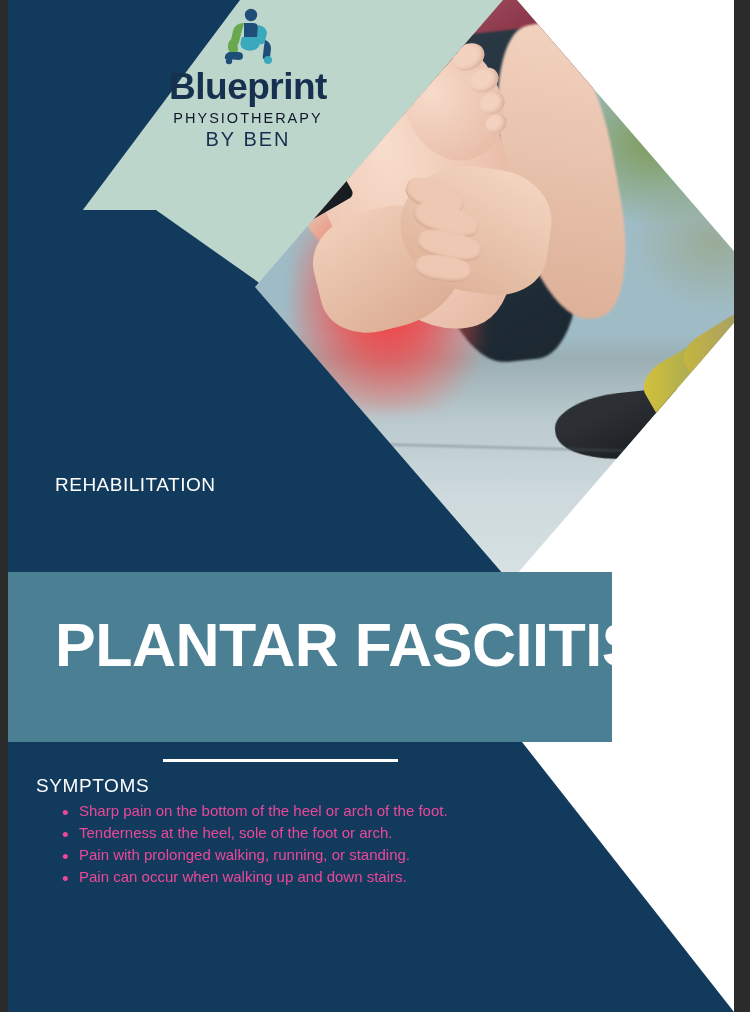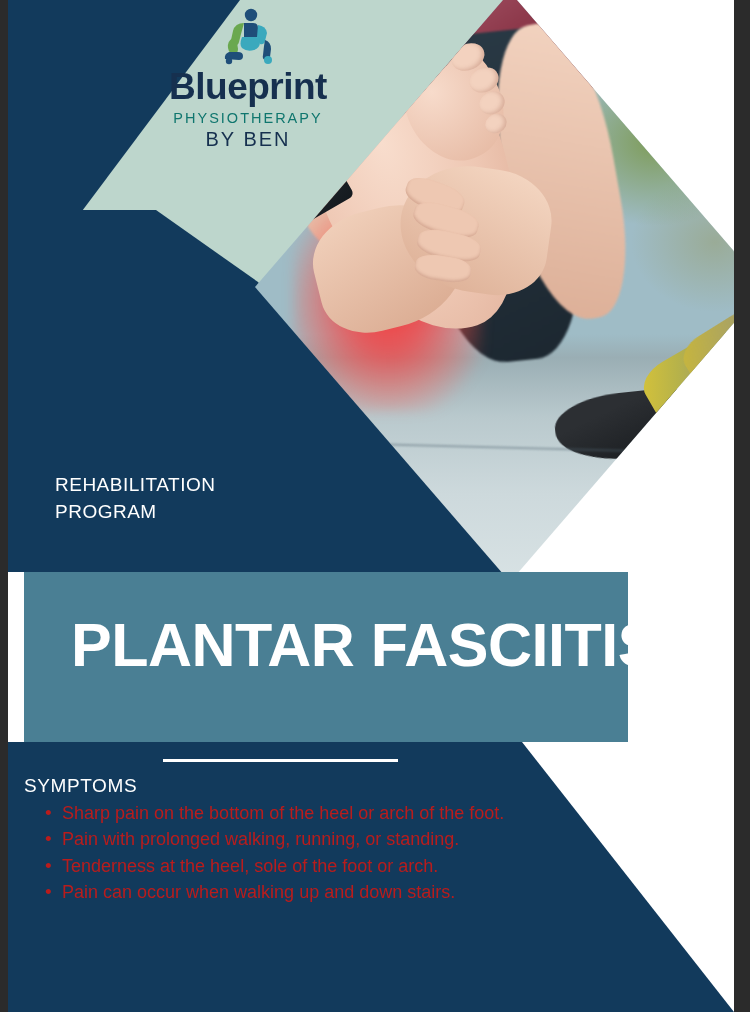--- a/index.html
+++ b/index.html
@@ -257,21 +257,21 @@
   .logo-mark { width: 70px; height: 58px; margin: 0 auto 2px; display: block; }
   .logo-word {
     font-size: 37px;
     font-weight: bold;
     color: #16304f;
     letter-spacing: -0.5px;
     line-height: 1.05;
   }
   .logo-sub {
     font-size: 14.5px;
-    color: #0f766e;
+    color: #0f172a;
     letter-spacing: 2.0px;
     margin-top: 3px;
   }
   .logo-sub2 {
     font-size: 20px;
     color: #16304f;
     letter-spacing: 2.0px;
     margin-top: 2px;
   }
 
@@ -282,21 +282,21 @@
     z-index: 6;
     color: #ffffff;
     font-size: 19px;
     line-height: 1.42;
     letter-spacing: .5px;
   }
 
   
   .title-band {
     position: absolute;
-    left: 16px; top: 572px;
+    left: 0; top: 572px;
     width: 604px; height: 170px;
     background: #4a7f94;
   }
   .title-text {
     position: absolute;
     left: 47px; top: 38px;
     color: #ffffff;
     font-size: 61px;
     font-weight: bold;
     letter-spacing: -0.5px;
@@ -319,38 +319,39 @@
     clip-path: polygon(0 0, 514px 0, 726px 270px, 0 270px);
   }
   .divider {
     position: absolute;
     left: 155px; top: 17px;
     width: 235px; height: 3px;
     background: #ffffff;
   }
   .sym-title {
     position: absolute;
-    left: 16px; top: 33px;
+    left: 28px; top: 33px;
     color: #ffffff;
     font-size: 19px;
     letter-spacing: .6px;
   }
   .sym-list {
     position: absolute;
     left: 28px; top: 58px;
     margin: 0;
     padding: 0 0 0 26px;
     list-style: none;
   }
   .sym-list li {
     position: relative;
-    color: #b91c1c;
-    font-size: 18px;
+    color: #ec4899;
+    font-size: 15px;
     line-height: 1.47;
     white-space: nowrap;
+    margin-left: 17px;
   }
   .sym-list li::before {
     content: "\2022";
     position: absolute;
     left: -17px;
     top: -1px;
     font-size: 19px;
   }
 
   
@@ -418,36 +419,35 @@
         <circle cx="16" cy="53" r="3.2" fill="#1f4e79"></circle>
         <path d="M31 15 h9 v14 h-9 z" fill="#1f4e79" opacity=".9"></path>
       </svg>
       <div class="logo-word">Blueprint</div>
       <div class="logo-sub">PHYSIOTHERAPY</div>
       <div class="logo-sub2">BY BEN</div>
     </div>
 
     <div class="kicker">
       <div>REHABILITATION</div>
-      <div>PROGRAM</div>
     </div>
   </div>
 
   <div class="title-band">
     <div class="title-text">PLANTAR FASCIITIS</div>
   </div>
 
   <div class="bottom-section">
     <div class="bottom-navy"></div>
     <div class="divider"></div>
     <div class="sym-title">SYMPTOMS</div>
     <ul class="sym-list">
       <li>Sharp pain on the bottom of the heel or arch of the foot.</li>
+      <li>Tenderness at the heel, sole of the foot or arch.</li>
       <li>Pain with prolonged walking, running, or standing.</li>
-      <li>Tenderness at the heel, sole of the foot or arch.</li>
       <li>Pain can occur when walking up and down stairs.</li>
     </ul>
   </div>
 
 </div>
 
 <div class="edge-left"></div>
 <div class="edge-right"></div>
 
 </body></html>

